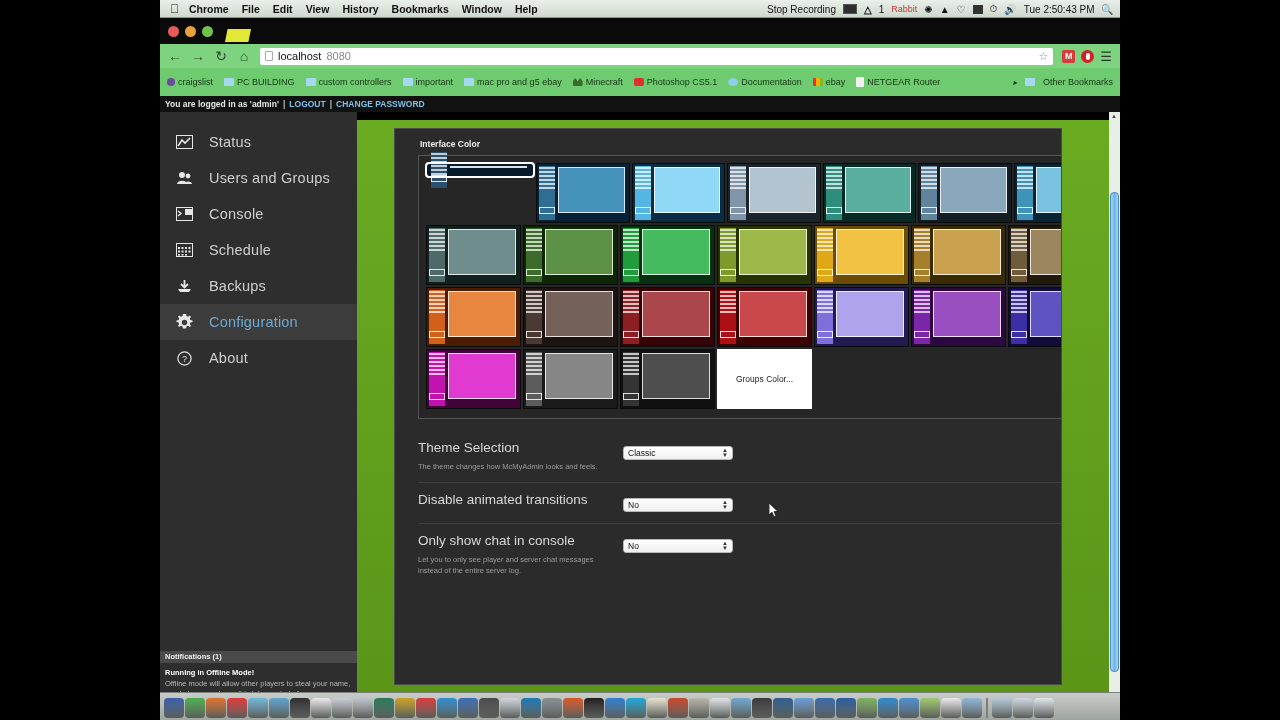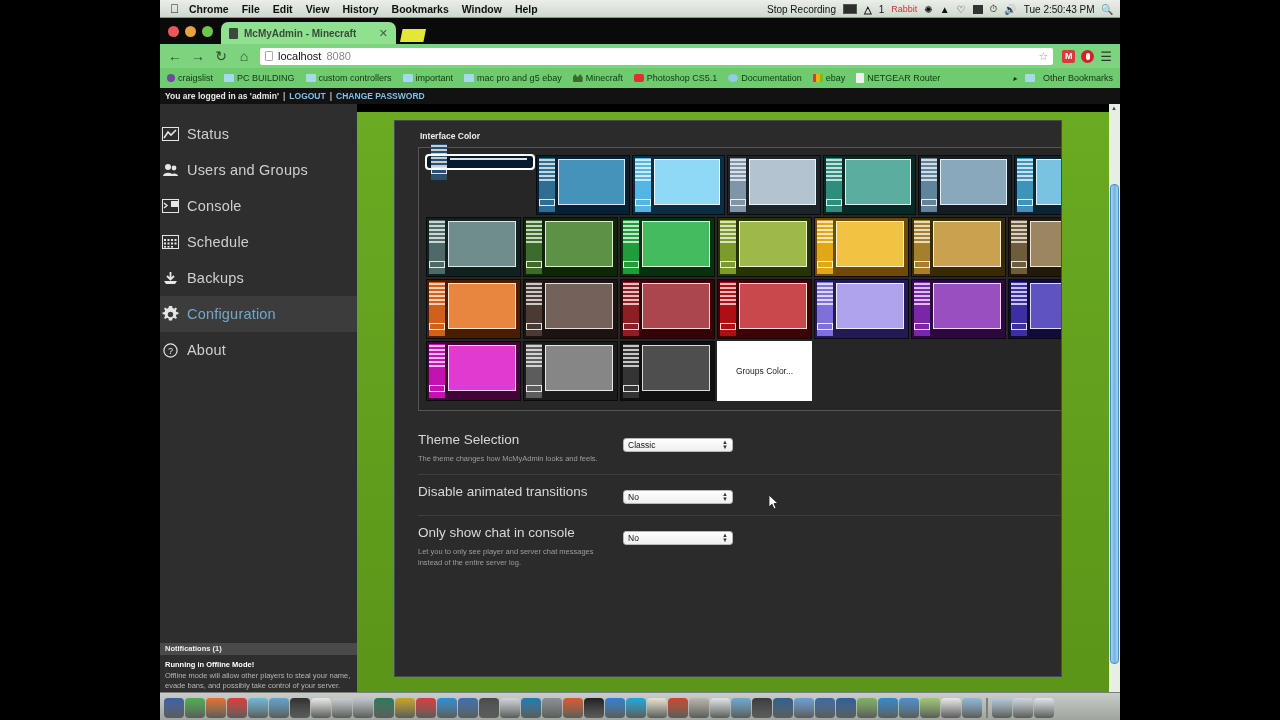--- a/index.html
+++ b/index.html
@@ -54,21 +54,21 @@
   .omnibox .pg{ width:8px;height:10px;background:#fff;border:1px solid #aaa;border-radius:1px;}
   .omnibox .host{ color:#111; } .omnibox .port{ color:#888; }
   .omnibox .star{ margin-left:auto; color:#999; font-size:11px;}
   .navicons{ display:flex; align-items:center; gap:6px;}
   .ic-m{ width:13px;height:13px;background:#d63c3c;color:#fff;font-size:9px;font-weight:bold;
       display:flex;align-items:center;justify-content:center;border-radius:2px;}
   .ic-o{ width:13px;height:13px;border-radius:50%;background:#d61f26;}
   .ic-o i{ display:block;width:4px;height:7px;background:#fff;border-radius:2px;margin:3px auto;}
   .ic-h{ font-size:13px;color:#2a3a2a;}
 
-  .bookbar{ height:20px; background:#6fcb6f; display:flex; align-items:center; gap:11px; padding:0 7px; font-size:9px; color:#163316; position:relative;}
+  .bookbar{ height:28px; background:#6fcb6f; display:flex; align-items:center; gap:11px; padding:0 7px; font-size:9px; color:#163316; position:relative;}
   .bm{ display:flex;align-items:center;gap:3px; white-space:nowrap;}
   .bmico{ width:10px;height:8px;background:#9fd6ef;border-radius:1px;display:inline-block;}
   .bmico.folder{ background:#a6d8f0; }
   .bmico.circle{ background:#6d4b9e;border-radius:50%;width:8px;height:8px;}
   .bmico.mc{ background:#3a6b2e;clip-path:polygon(0 40%,25% 0,50% 40%,75% 0,100% 40%,100% 100%,0 100%);}
   .bmico.ps{ background:#e0302e;border-radius:2px;}
   .bmico.doc{ background:#8fcde8;border-radius:50%;}
   .bmico.ebay{ background:linear-gradient(90deg,#e53238 33%,#f5af02 33% 66%,#86b817 66%);}
   .bmico.page{ background:#f0f0f0;width:8px;height:10px;}
   .bookbar .right{ margin-left:auto; display:flex; align-items:center; gap:8px;}
@@ -80,21 +80,21 @@
     padding-left:5px; font-size:8.5px; font-weight:bold; color:#e8e8e8; gap:4px;
   }
   .loginbar a{ color:#7ec0e8; text-decoration:none;}
   .loginbar .sep{ color:#bbb;}
 
   .body{ display:flex; height:calc(100% - 16px); }
 
   .sidebar{ width:197px; background:#2e2e2e; display:flex; flex-direction:column; flex:none;}
   .navlist{ padding-top:12px; }
   .navitem{
-    display:flex; align-items:center; gap:7px; height:36px; 
+    display:flex; align-items:center; gap:15px; height:36px; padding-left:14px;
     font-size:14.5px; color:#cfcfcf; letter-spacing:.2px;
   }
   .navitem.active{ background:#3c3c3c; color:#6fa8d0; }
   .navicon{ width:20px;height:18px; display:flex;align-items:center;justify-content:center; color:#e6e6e6; flex:none;}
   .navitem.active .navicon{ color:#e6e6e6;}
   .navicon svg{ display:block; }
 
   .notifblock{ margin-top:auto; }
   .notifhdr{ background:#4a4a4a; height:12px; display:flex; align-items:center; padding-left:5px;
       font-size:7.5px; font-weight:bold; color:#efefef; }
@@ -190,25 +190,20 @@
     </div>
   </div>
 
   <div class="chrome">
 
     <div class="tabstrip">
       <div class="tlights">
         <span class="tl r"></span>
         <span class="tl y"></span>
         <span class="tl g"></span>
-      </div>
-      <div class="tab">
-        <span class="favicon"></span>
-        <span class="ttl">McMyAdmin - Minecraft</span>
-        <span class="tclose">✕</span>
       </div>
       <div class="newtab"></div>
     </div>
 
     <div class="navbar">
       <span class="navbtn">←</span>
       <span class="navbtn">→</span>
       <span class="navbtn">↻</span>
       <span class="navbtn">⌂</span>
       <div class="omnibox">

